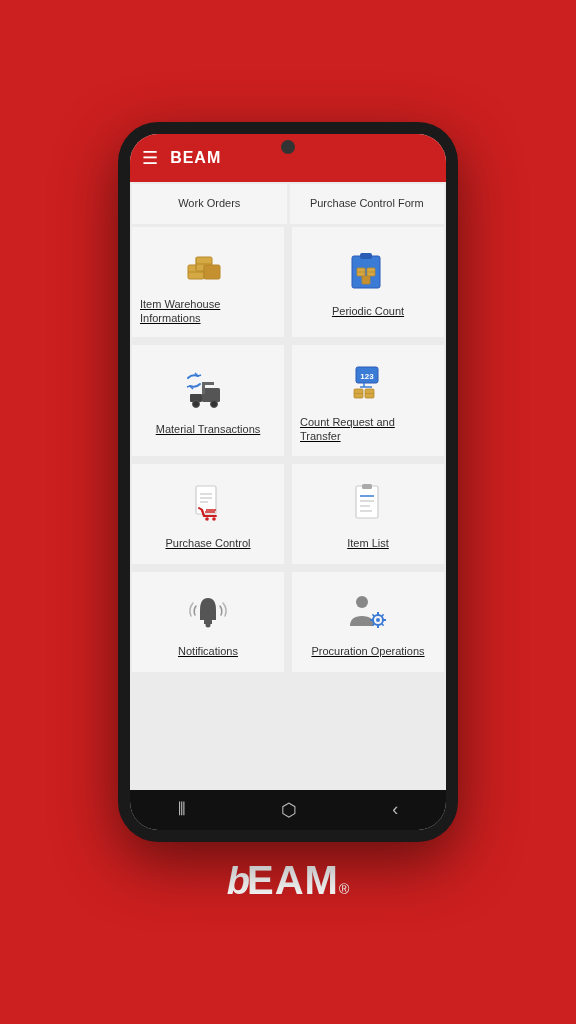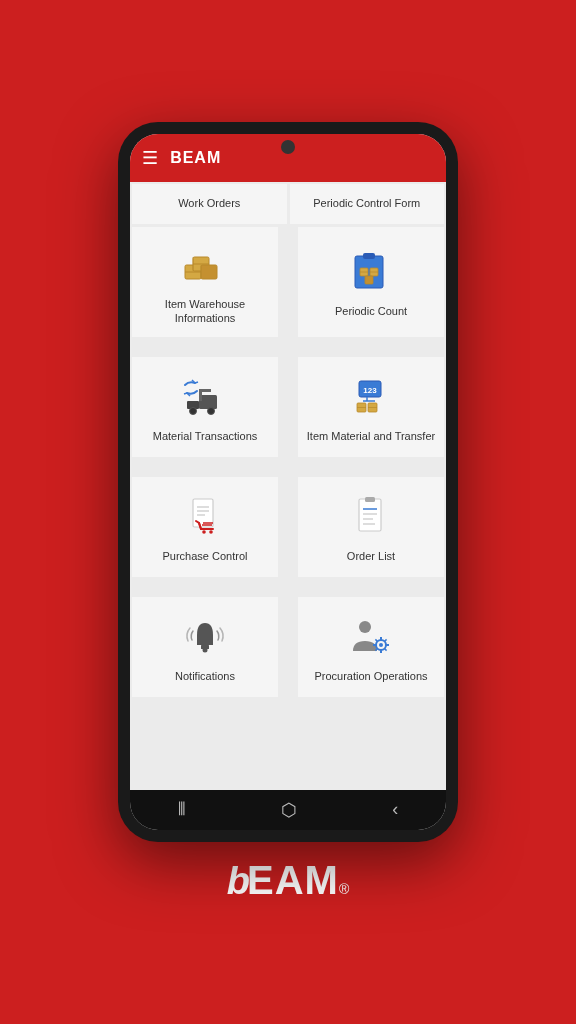--- a/index.html
+++ b/index.html
@@ -75,21 +75,22 @@
     .grid-scroll {
       flex: 1;
       overflow-y: auto;
       background: #ebebeb;
       padding: 2px;
     }
 
     .grid-container {
       display: grid;
       grid-template-columns: 1fr 1fr;
-      gap: 20px;
+      gap: 8px;
+      text-decoration: underline;
     }
 
     .grid-item {
       background: #f5f5f5;
       display: flex;
       flex-direction: column;
       align-items: center;
       justify-content: center;
       padding: 14px 8px 12px;
       cursor: pointer;
@@ -102,21 +103,21 @@
       width: 52px;
       height: 48px;
       display: flex;
       align-items: center;
       justify-content: flex-start;
     }
 
     .grid-item .item-label {
       font-size: 11px;
       color: #333;
-      text-align: center;
+      text-align: left;
       line-height: 1.3;
       font-weight: 500;
     }
 
     
     .top-partial {
       display: grid;
       grid-template-columns: 1fr 1fr;
       gap: 3px;
       margin-bottom: 3px;
@@ -187,21 +188,21 @@
       <span class="app-title">BEAM</span>
     </div>
 
     <div class="grid-scroll">
 
       <div class="top-partial">
         <div class="grid-item">
           <span class="item-label">Work Orders</span>
         </div>
         <div class="grid-item">
-          <span class="item-label">Periodic Control Form</span>
+          <span class="item-label">Purchase Control Form</span>
         </div>
       </div>
 
       <div class="grid-container">
 
         <div class="grid-item">
           <div class="icon-area">
             <svg width="52" height="44" viewBox="0 0 52 44">
 
               <rect x="6" y="22" width="16" height="14" rx="1.5" fill="#d4a843" stroke="#b8882a" stroke-width="1"></rect>
@@ -261,21 +262,21 @@
               <text x="25" y="18" text-anchor="middle" fill="white" font-size="8" font-weight="bold">123</text>
               <line x1="22" y1="22" x2="22" y2="26" stroke="#3a7bd5" stroke-width="1.5"></line>
               <line x1="18" y1="26" x2="30" y2="26" stroke="#3a7bd5" stroke-width="1.5"></line>
 
               <rect x="12" y="28" width="9" height="9" rx="1" fill="#d4a843" stroke="#b8882a" stroke-width="0.8"></rect>
               <rect x="23" y="28" width="9" height="9" rx="1" fill="#d4a843" stroke="#b8882a" stroke-width="0.8"></rect>
               <line x1="12" y1="32.5" x2="21" y2="32.5" stroke="#b8882a" stroke-width="0.7"></line>
               <line x1="23" y1="32.5" x2="32" y2="32.5" stroke="#b8882a" stroke-width="0.7"></line>
             </svg>
           </div>
-          <span class="item-label">Item Material and Transfer</span>
+          <span class="item-label">Count Request and Transfer</span>
         </div>
 
         <div class="grid-item">
           <div class="icon-area">
             <svg width="52" height="44" viewBox="0 0 52 44">
 
               <rect x="14" y="4" width="20" height="28" rx="1.5" fill="white" stroke="#ccc" stroke-width="1.2"></rect>
               <line x1="18" y1="12" x2="30" y2="12" stroke="#bbb" stroke-width="1"></line>
               <line x1="18" y1="16" x2="30" y2="16" stroke="#bbb" stroke-width="1"></line>
               <line x1="18" y1="20" x2="26" y2="20" stroke="#bbb" stroke-width="1"></line>
@@ -296,21 +297,21 @@
             <svg width="52" height="44" viewBox="0 0 52 44">
 
               <rect x="14" y="4" width="22" height="32" rx="1.5" fill="white" stroke="#ccc" stroke-width="1.2"></rect>
               <rect x="20" y="2" width="10" height="5" rx="1.5" fill="#aaa"></rect>
               <line x1="18" y1="14" x2="32" y2="14" stroke="#3a7bd5" stroke-width="1.5"></line>
               <line x1="18" y1="19" x2="32" y2="19" stroke="#bbb" stroke-width="1"></line>
               <line x1="18" y1="24" x2="28" y2="24" stroke="#bbb" stroke-width="1"></line>
               <line x1="18" y1="29" x2="30" y2="29" stroke="#bbb" stroke-width="1"></line>
             </svg>
           </div>
-          <span class="item-label">Order List</span>
+          <span class="item-label">Item List</span>
         </div>
 
         <div class="grid-item">
           <div class="icon-area">
             <svg width="52" height="44" viewBox="0 0 52 44">
 
               <path d="M26 8 Q18 8 18 20 L18 30 L34 30 L34 20 Q34 8 26 8Z" fill="#555"></path>
               <rect x="22" y="30" width="8" height="4" rx="0.5" fill="#555"></rect>
               <circle cx="26" cy="35" r="2.5" fill="#555"></circle>
 

